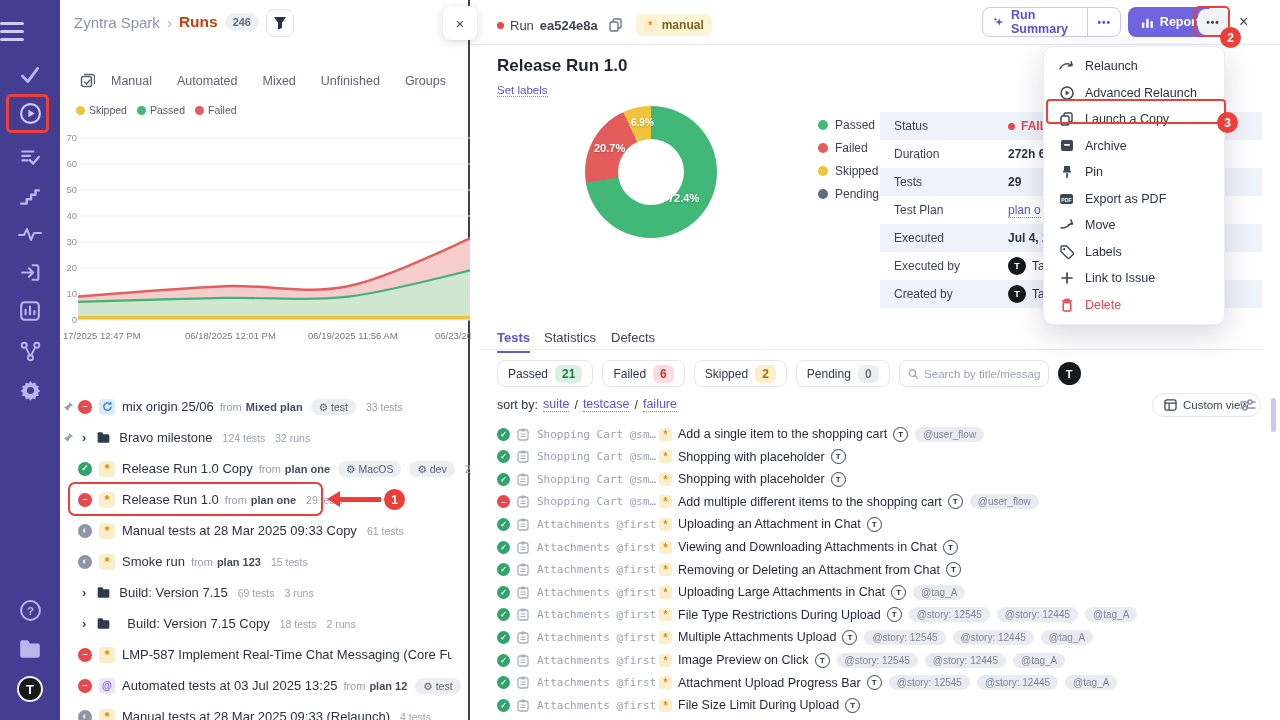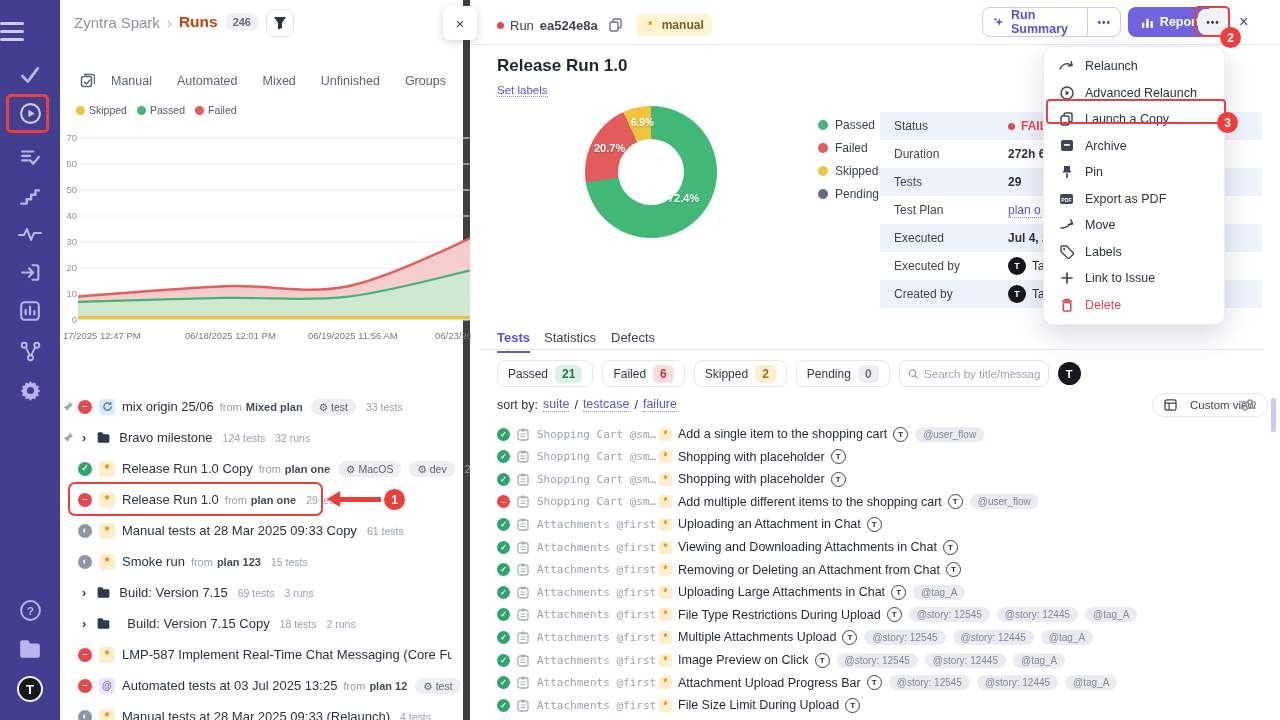--- a/index.html
+++ b/index.html
@@ -7,21 +7,21 @@
   body { font-family:"Liberation Sans", sans-serif; background:#fff; position:relative; color:#2a3342; }
   .abs { position:absolute; }
   .flex { display:flex; align-items:center; }
 
   
   .sidebar { position:absolute; left:0; top:0; width:60px; height:720px; background:#433e92; }
   .sb-ic { position:absolute; left:0; width:60px; display:flex; justify-content:center; color:#b9b6ee; }
   .burger div { width:24px; height:3px; background:#cfcdf4; border-radius:2px; margin:2.5px 0; }
 
   
-  .left-panel { position:absolute; left:60px; top:0; width:410px; height:720px; background:#fff; border-right:7px solid #404040; }
+  .left-panel { position:absolute; left:60px; top:0; width:410px; height:720px; background:#fff; border-right:2px solid #404040; }
   .crumb-app { font-size:15px; color:#8b93a2; }
   .crumb-sep { font-size:15px; color:#aab1bd; }
   .crumb-cur { font-size:15.5px; font-weight:bold; color:#c2410c; }
   .count-pill { background:#eef0f4; color:#626b7a; font-size:11px; font-weight:bold; border-radius:9px; padding:3px 8px; }
   .icon-btn { border:1px solid #e1e4ea; border-radius:8px; background:#fff; display:flex; align-items:center; justify-content:center; }
   .search-box { border:1px solid #e1e4ea; border-radius:8px; background:#fff; display:flex; align-items:center; padding:0 8px; gap:6px; }
   .search-box input { border:none; outline:none; font-size:12px; color:#444; width:100%; font-family:"Liberation Sans",sans-serif; background:transparent; }
   .search-box input::placeholder { color:#9aa2b0; }
   .panel-x { background:#fff; border-radius:8px; box-shadow:0 2px 8px rgba(30,35,60,.18); display:flex; align-items:center; justify-content:center; font-size:15px; color:#3c4454; }
   .ltab { font-size:12.5px; color:#5b6472; }
@@ -70,21 +70,21 @@
   .avatar-sm { width:18px; height:18px; border-radius:50%; background:#17181c; color:#fff; font-size:9px; font-weight:bold; display:flex; align-items:center; justify-content:center; flex:none; }
 
   .mtab { font-size:13px; color:#3c4454; }
   .mtab-active { color:#5a54d1; font-weight:bold; }
   .chip { border:1px solid #e4e6ea; border-radius:8px; height:27px; display:flex; align-items:center; gap:7px; padding:0 10px; font-size:12px; color:#30394a; background:#fff; }
   .chip-ct { font-size:12px; font-weight:bold; border-radius:6px; padding:2px 7px; }
   .ct-pass { background:#d9f2e3; color:#1d7a46; } .ct-fail { background:#fbdcdc; color:#c0393e; }
   .ct-skip { background:#fdeeca; color:#9c6f19; } .ct-pend { background:#eceef2; color:#6b7482; }
   .sort-lab { font-size:12.5px; color:#2a3342; }
   .sort-link { font-size:12.5px; color:#5a54d1; border-bottom:1px dotted #8d88e0; }
-  .pill-btn { border:1px solid #e4e6ea; border-radius:14px; height:24px; display:flex; align-items:center; gap:13px; padding:0 11px; font-size:11.5px; color:#3c4454; background:#fff; }
+  .pill-btn { border:1px solid #e4e6ea; border-radius:14px; height:24px; display:flex; align-items:center; gap:6px; padding:0 11px; font-size:11.5px; color:#3c4454; background:#fff; }
 
   .t-row { position:absolute; left:480px; width:790px; height:22px; display:flex; align-items:center; }
   .t-st { width:13px; height:13px; border-radius:50%; display:flex; align-items:center; justify-content:center; margin-left:17px; flex:none; }
   .t-suite { font-family:"DejaVu Sans Mono", monospace; font-size:11px; color:#99a2b2; width:122px; margin-left:8px; white-space:nowrap; overflow:hidden; flex:none; }
   .t-mini { width:13px; height:13px; border-radius:3px; background:#fbeecb; color:#e08a00; font-size:10px; font-weight:bold; display:flex; align-items:center; justify-content:center; flex:none; margin-right:6px; }
   .t-title { font-size:12.5px; color:#1f2736; white-space:nowrap; }
   .t-av { width:15px; height:15px; border-radius:50%; border:1.5px solid #39414f; color:#1f2736; font-size:8px; font-weight:bold; display:flex; align-items:center; justify-content:center; margin-left:6px; flex:none; background:#fff; }
   .t-tag { background:#e9ebf0; color:#7e8798; font-size:10px; border-radius:8px; padding:2px 8px; margin-left:7px; white-space:nowrap; }
   .clip { color:#a7afbc; }
 

